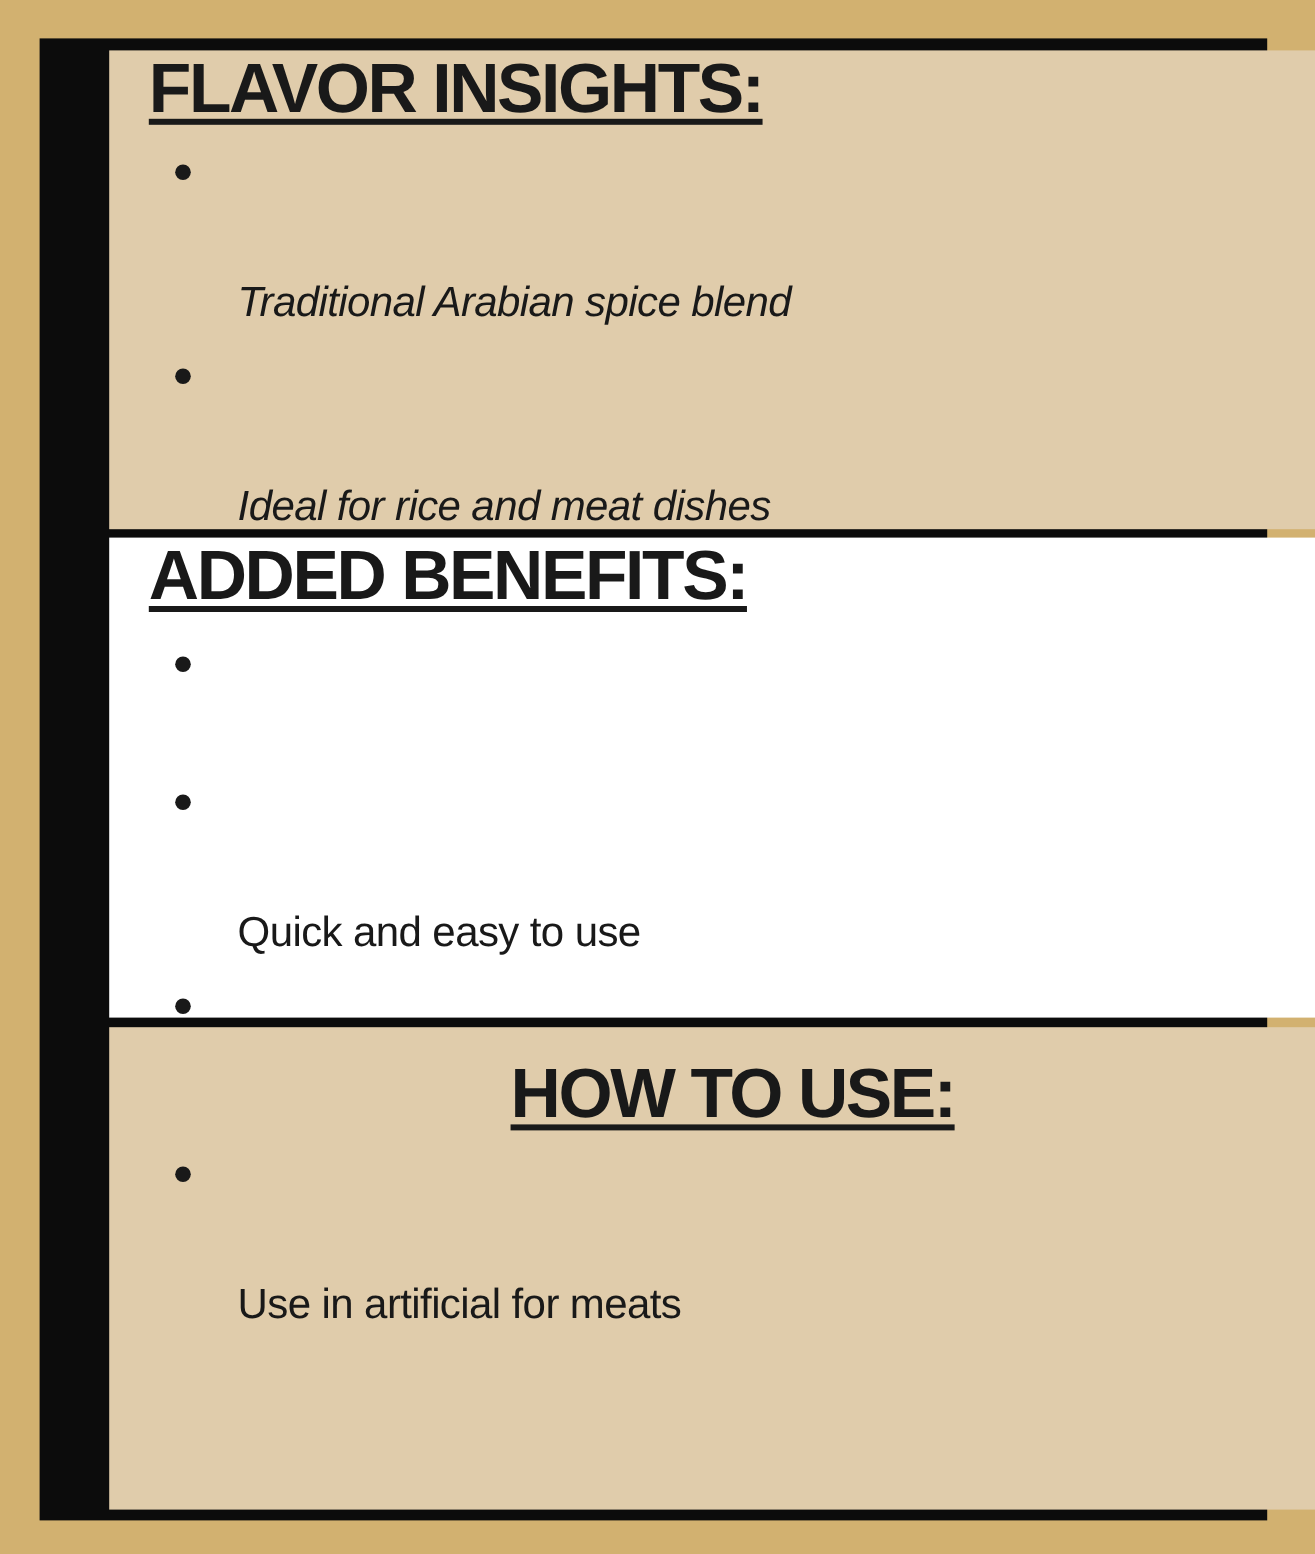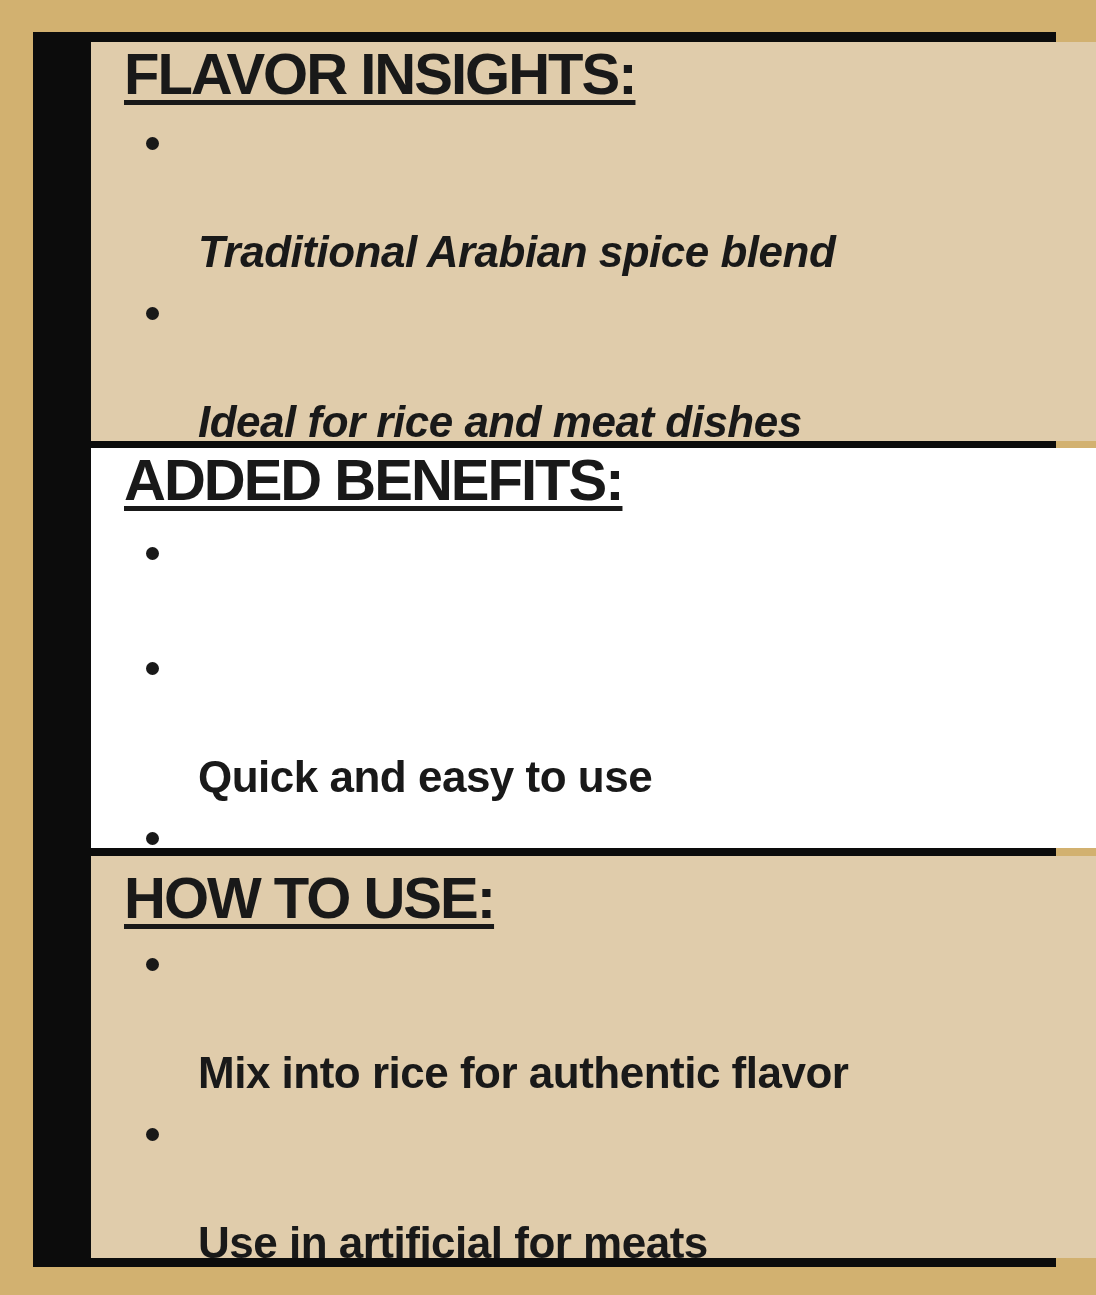--- a/index.html
+++ b/index.html
@@ -47,42 +47,41 @@
     font-size: 58px;
     line-height: 64px;
     font-weight: 800;
     letter-spacing: -2px;
     color: var(--text-color);
     text-decoration: underline;
     text-decoration-thickness: 5px;
     text-underline-offset: 6px;
     white-space: nowrap;
   }
-  .panel-howto .section-title { padding-top: 10px; }
+  .panel-howto .section-title { padding-top: 24px; text-align: center; }
 
   .bullet-list {
     margin: 0;
     padding: 0;
     list-style: none;
   }
   .panel-flavor   .bullet-list { margin-top: 8px; }
   .panel-benefits .bullet-list { margin-top: 12px; }
   .panel-howto    .bullet-list { margin-top: 5px; }
 
   .list-item {
     position: relative;
     padding-left: 107px;
     padding-right: 24px;
     margin: 0 0 5px 0;
-    font-size: 44px;
+    font-size: 35px;
     line-height: 55px;
     letter-spacing: -0.5px;
     color: var(--text-color);
     white-space: pre-line;
-    font-weight: bold;
   }
   .panel-flavor .list-item { font-style: italic; }
 
   .bullet-dot {
     position: absolute;
     left: 55px;
     top: 23px;
     width: 13px;
     height: 13px;
     border-radius: 50%;
@@ -125,24 +124,20 @@
 meals</span>
         </li>
       </ul>
     </section>
 
     <section class="panel panel-howto">
       <h2 class="section-title">HOW TO USE:</h2>
       <ul class="bullet-list">
         <li class="list-item">
           <span class="bullet-dot"></span>
-          <span>Mix into rice for authentic flavor</span>
-        </li>
-        <li class="list-item">
-          <span class="bullet-dot"></span>
           <span>Use in artificial for meats</span>
         </li>
         <li class="list-item">
           
           
         </li>
       </ul>
     </section>
 
   </div>

